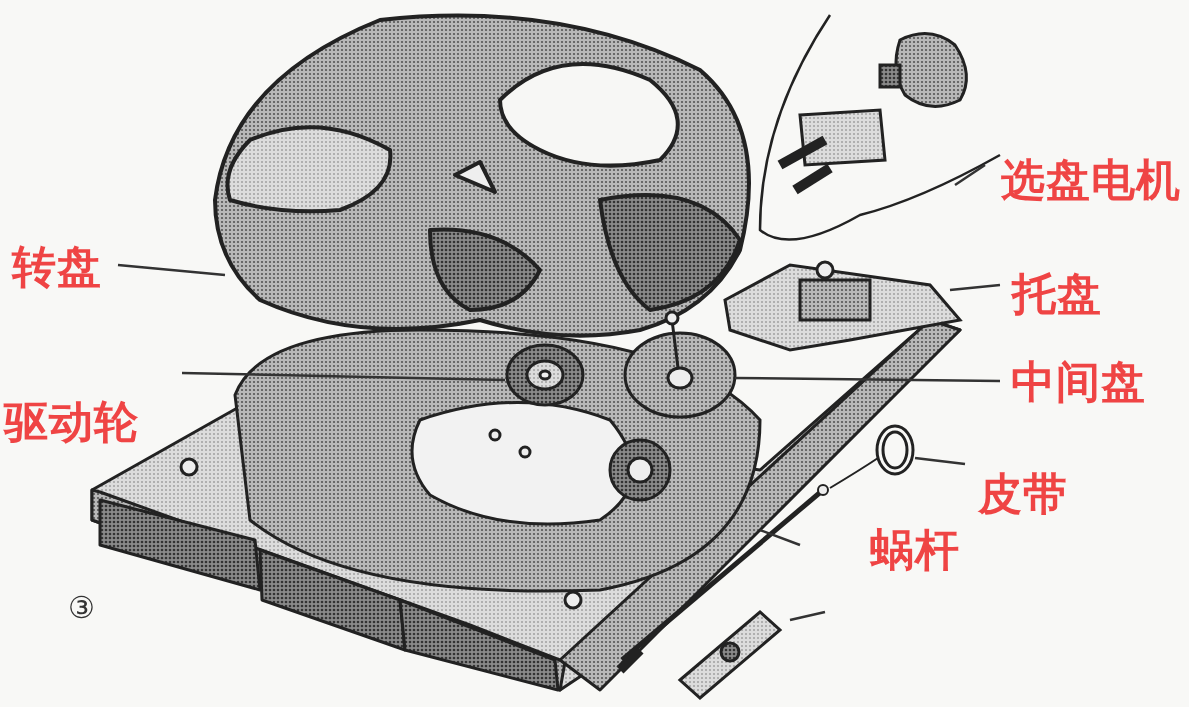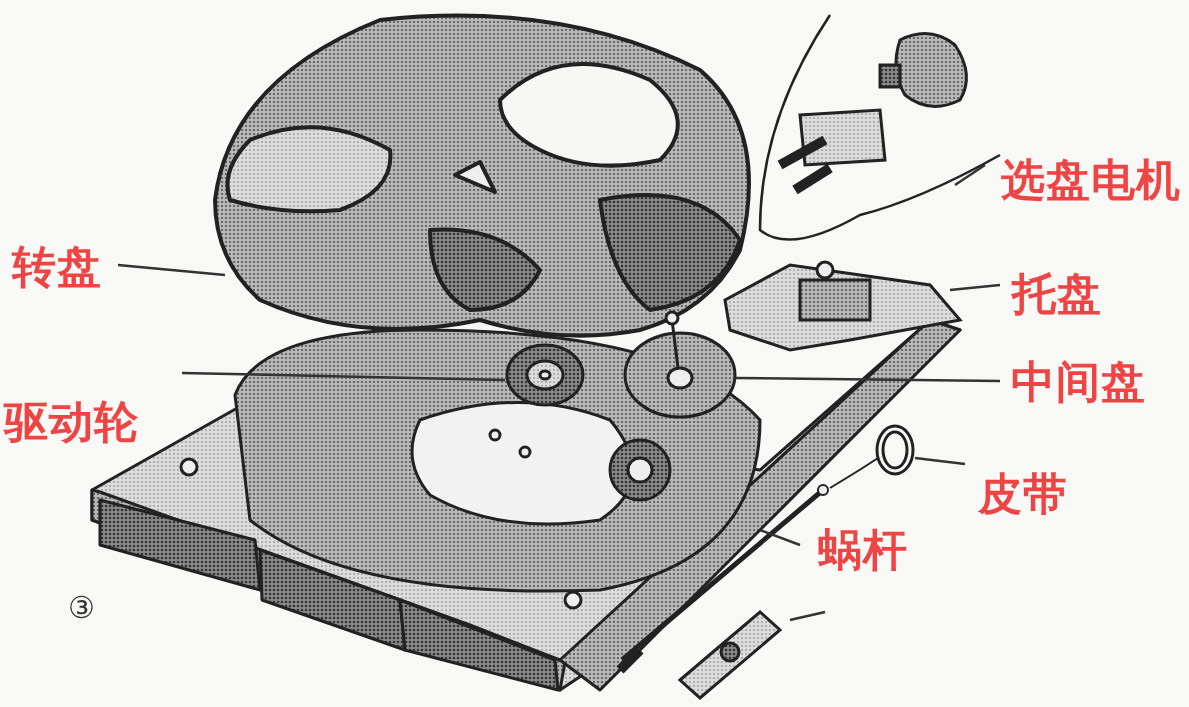--- a/index.html
+++ b/index.html
@@ -114,15 +114,15 @@
     <line x1="825" y1="612" x2="790" y2="620"></line>
   </g>
 </svg>
 
 <div class="label" style="left:12px;top:245px;">转盘</div>
 <div class="label" style="left:4px;top:352px;margin-top:48px;">驱动轮</div>
 <div class="label" style="left:1001px;top:158px;">选盘电机</div>
 <div class="label" style="left:1012px;top:272px;">托盘</div>
 <div class="label" style="left:1011px;top:360px;">中间盘</div>
 <div class="label" style="left:978px;top:472px;">皮带</div>
-<div class="label" style="left:818px;top:528px;">蜗杆</div>
+<div class="label" style="left:870px;top:528px;">蜗杆</div>
 <div class="fignum" style="left:68px;top:590px;">③</div>
 </div>
 
 </body></html>

